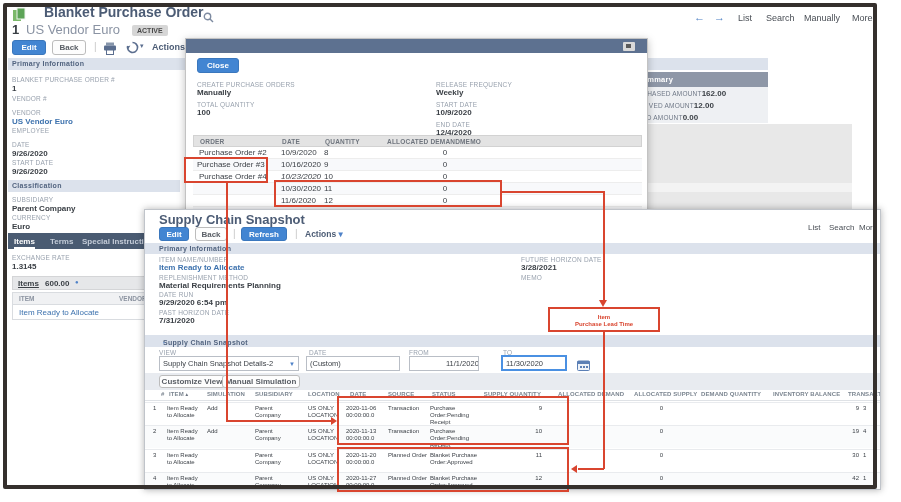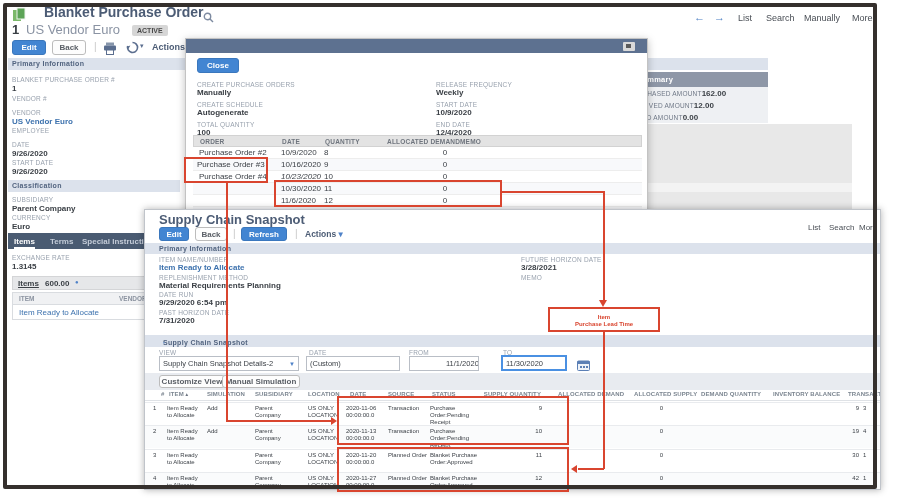--- a/index.html
+++ b/index.html
@@ -217,24 +217,20 @@
     </div>
     <span class="abs btn btn-blue" style="left:11px;top:19px;width:42px;height:15px;">Close</span>
 
     <div class="abs" style="left:11px;top:42px;">
 
         <div style="height:20px;">
           <div class="lbl">CREATE PURCHASE ORDERS</div>
           <div class="val">Manually</div>
         </div>
 
-        <div style="height:20px;">
-          <div class="lbl">CREATE SCHEDULE</div>
-          <div class="val">Autogenerate</div>
-        </div>
 
         <div style="height:20px;">
           <div class="lbl">TOTAL QUANTITY</div>
           <div class="val">100</div>
         </div>
       </div>
 
     <div class="abs" style="left:250px;top:42px;">
 
         <div style="height:20px;">

